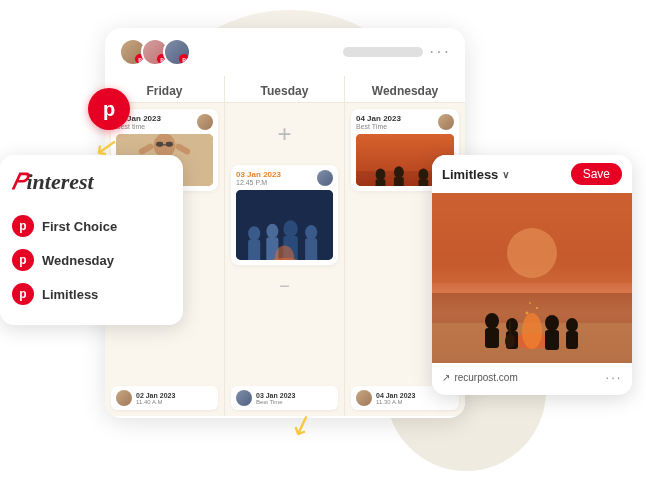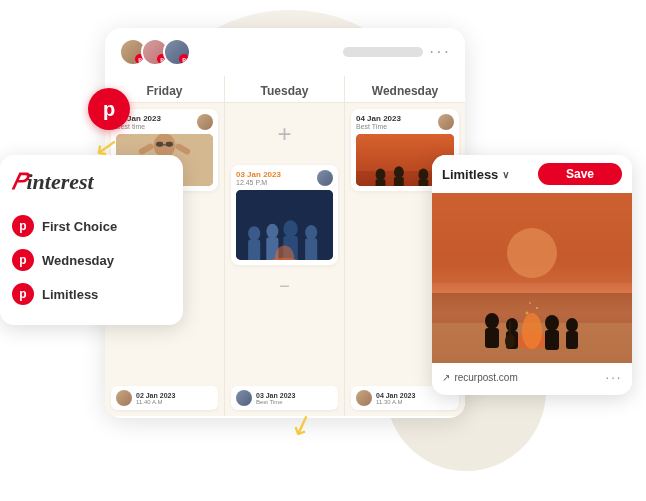--- a/index.html
+++ b/index.html
@@ -334,23 +334,23 @@
       gap: 4px;
     }
 
     .chevron-icon { font-size: 10px; color: #555; }
 
     .save-btn {
       background: #e60023;
       color: #fff;
       border: none;
       border-radius: 16px;
-      padding: 4px 28px;
+      padding: 4px 12px;
       font-size: 12px;
-      font-weight: 700;
+      font-weight: 400;
       cursor: pointer;
     }
 
     .photo-card-image {
       width: 100%;
       height: 170px;
       background: linear-gradient(160deg, #c87030 0%, #8b4513 30%, #d4956a 60%, #e8c090 80%, #f0d4a0 100%);
       position: relative;
       overflow: hidden;
     }

